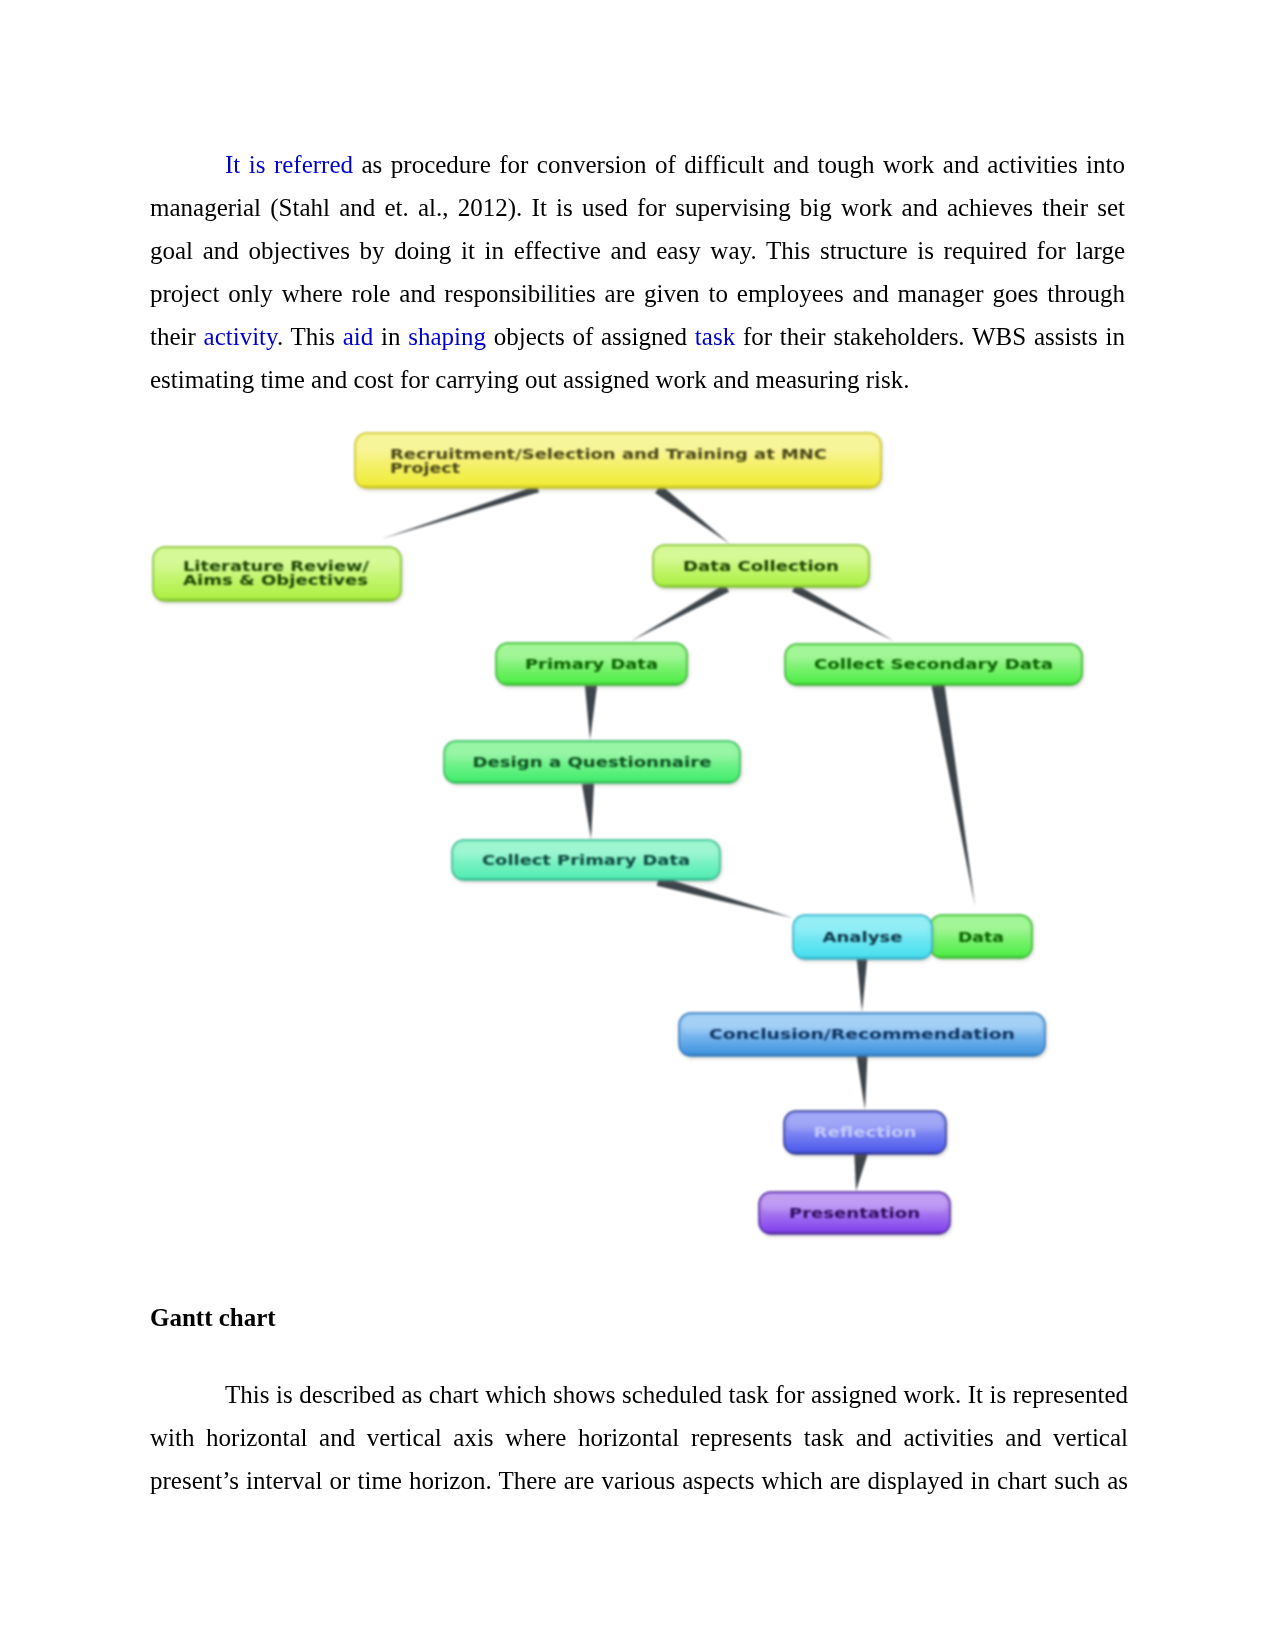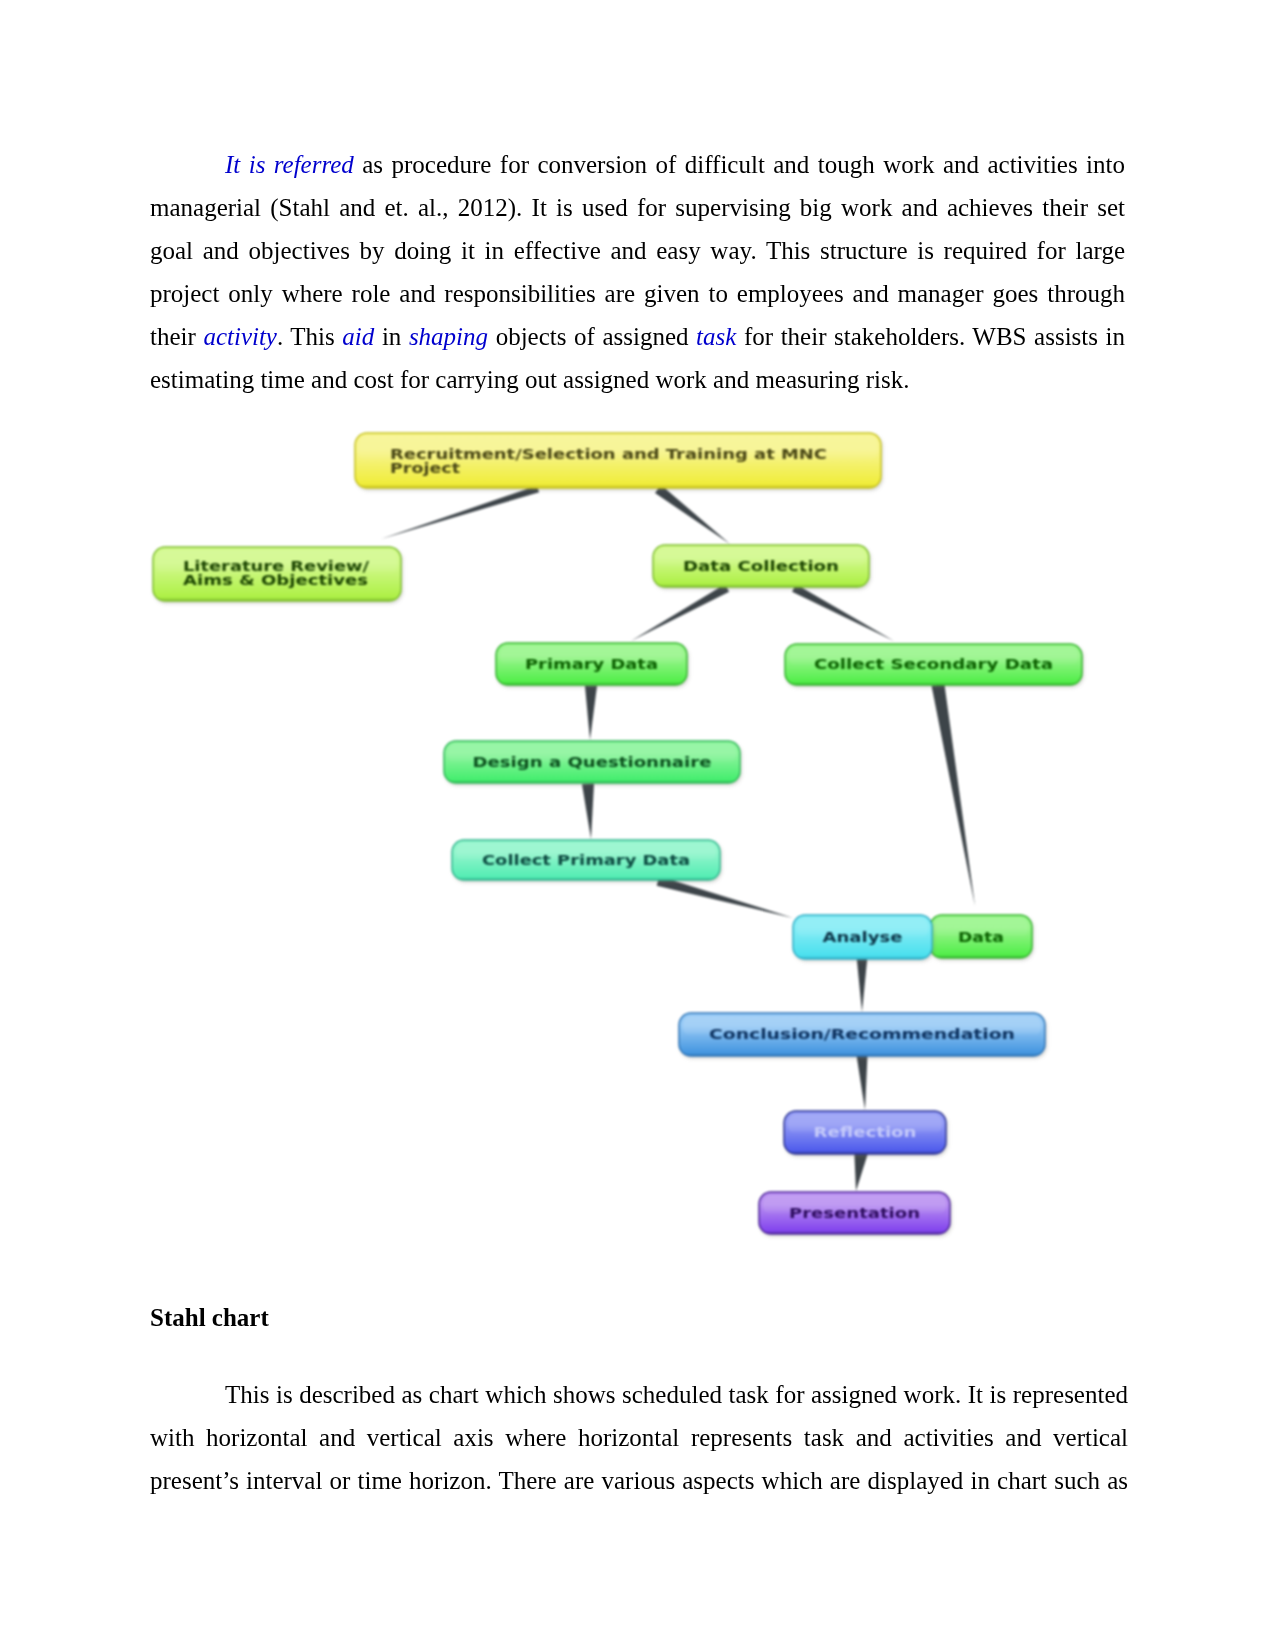--- a/index.html
+++ b/index.html
@@ -1,21 +1,21 @@
 <!DOCTYPE html>
 <html><head>
 <meta charset="utf-8">
 <title>Work Breakdown Structure and Gantt chart</title>
 <style>
 html,body{margin:0;padding:0;background:#ffffff;}
 body{width:1275px;height:1651px;font-family:"Liberation Serif",serif;-webkit-font-smoothing:antialiased;}
 .page{position:relative;width:1275px;height:1651px;overflow:hidden;background:#ffffff;}
 .para{position:absolute;font-size:25px;line-height:43px;text-align:justify;color:#000000;}
 .para p{margin:0;text-indent:75px;}
-.blue{color:#0000cd;font-style:italic;}
+.blue{color:#0000cd;}
 #p2 p{text-align-last:justify;margin-top:32px;}
 .heading{position:absolute;font-size:25px;font-weight:bold;color:#000000;line-height:30px;white-space:nowrap;}
 #figure{position:absolute;left:140px;top:420px;width:960px;height:830px;filter:blur(0.8px);}
 </style>
 </head>
 <body>
 
 <div class="page">
 
   <div class="para" id="p1" style="left:150px;top:143px;width:975px">
@@ -231,19 +231,19 @@
           <rect x="623" y="775" width="183" height="19.3" rx="8" ry="8" fill="url(#gl_pres)"></rect>
           <text x="649.0" y="798" textLength="131" lengthAdjust="spacingAndGlyphs" font-family="DejaVu Sans, sans-serif" font-size="14" font-weight="bold" fill="#2f0a60" filter="url(#tblur)">Presentation</text>
         </g>
         <g>
           <rect x="653" y="495" width="139" height="44" rx="12" ry="12" fill="url(#g_analyse)" stroke="#2eaec6" stroke-width="1.5" filter="url(#shadow)"></rect>
           <rect x="657" y="498" width="131" height="20.2" rx="8" ry="8" fill="url(#gl_analyse)"></rect>
           <text x="682.5" y="522" textLength="80" lengthAdjust="spacingAndGlyphs" font-family="DejaVu Sans, sans-serif" font-size="14" font-weight="bold" fill="#0a3648" filter="url(#tblur)">Analyse</text>
         </g>
       </svg></div>
 
-  <div class="heading" style="left:150px;top:1303px;">Stahl chart</div>
+  <div class="heading" style="left:150px;top:1303px;">Gantt chart</div>
 
   <div class="para" id="p2" style="left:150px;top:1341px;width:978px">
     <p>This is described as chart which shows scheduled task for assigned work. It is represented with horizontal and vertical axis where horizontal represents task and activities and vertical present’s interval or time horizon. There are various aspects which are displayed in chart such as</p>
   </div>
 
 </div>
 
 </body></html>

